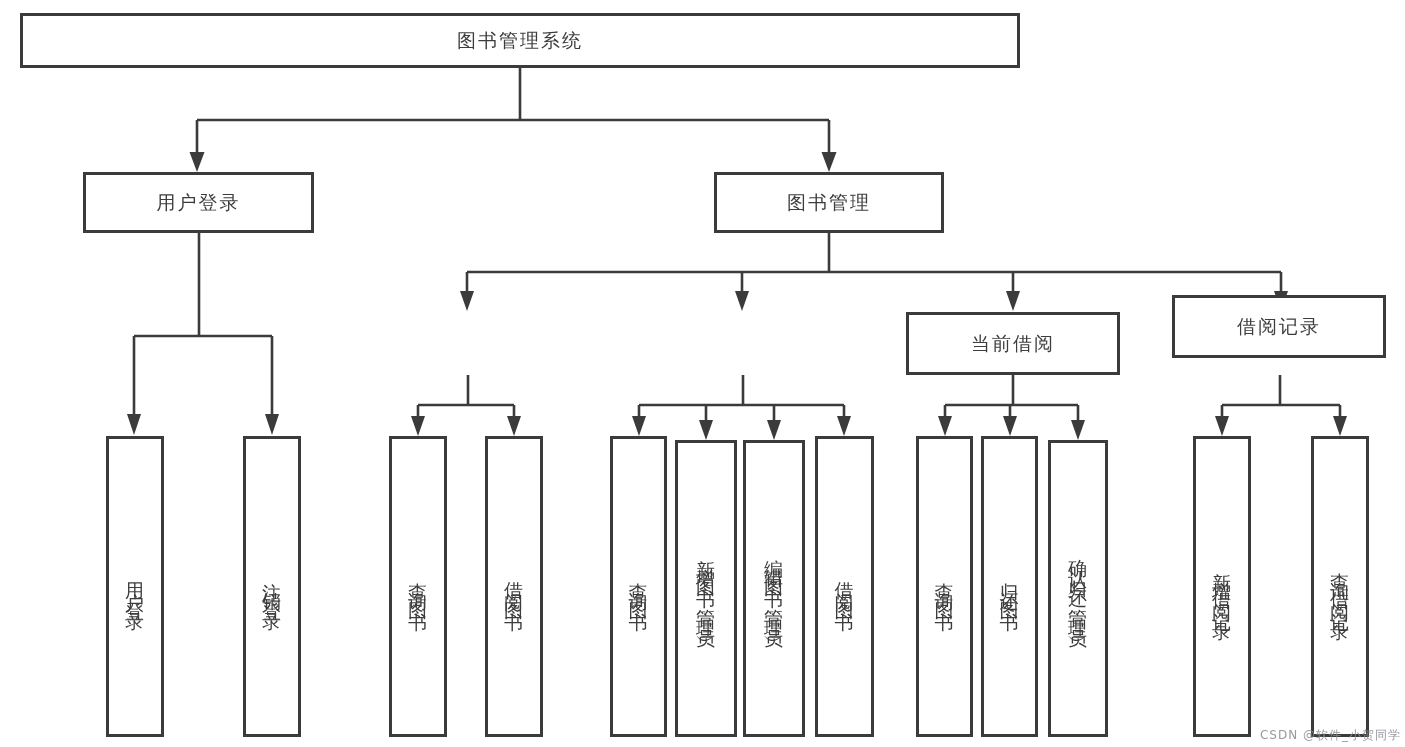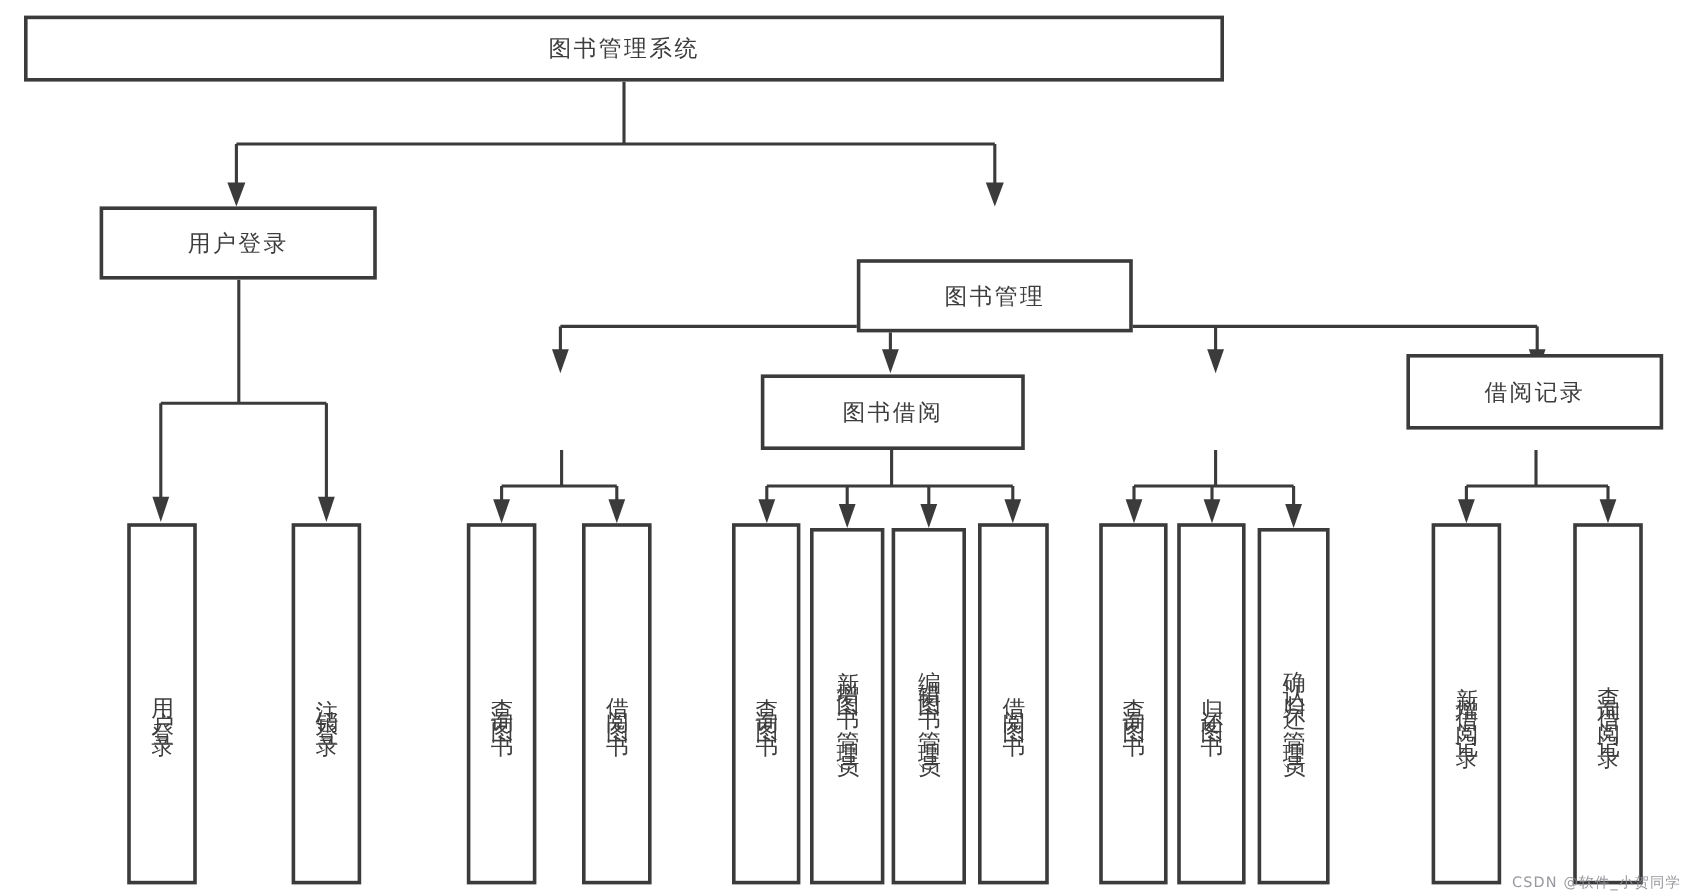--- a/index.html
+++ b/index.html
@@ -122,23 +122,23 @@
       <polygon points="1003,416 1017,416 1010,436"></polygon>
       <polygon points="1071,420 1085,420 1078,440"></polygon>
       <polygon points="1215,416 1229,416 1222,436"></polygon>
       <polygon points="1333,416 1347,416 1340,436"></polygon>
     </g>
   </svg>
 
   <div class="node hbox" style="left:20px; top:13px; width:1000px; height:55px;">图书管理系统</div>
 
   <div class="node hbox" style="left:83px; top:172px; width:231px; height:61px;">用户登录</div>
-  <div class="node hbox" style="left:714px; top:172px; width:230px; height:61px;margin-top:44px;">图书管理</div>
+  <div class="node hbox" style="left:714px; top:172px; width:230px; height:61px;">图书管理</div>
 
-  <div class="node hbox" style="left:634px; top:312px; width:220px; height:63px;">图书借阅</div>
+  <div class="node hbox" style="left:906px; top:312px; width:214px; height:63px;">当前借阅</div>
   <div class="node hbox" style="left:1172px; top:295px; width:214px; height:63px;">借阅记录</div>
 
   <div class="node vbox" style="left:106px; top:436px; width:58px; height:301px;">用户登录</div>
   <div class="node vbox" style="left:243px; top:436px; width:58px; height:301px;">注销登录</div>
 
   <div class="node vbox" style="left:389px; top:436px; width:58px; height:301px;">查询图书</div>
   <div class="node vbox" style="left:485px; top:436px; width:58px; height:301px;">借阅图书</div>
 
   <div class="node vbox" style="left:610px; top:436px; width:57px; height:301px;">查询图书</div>
   <div class="node vbox" style="left:675px; top:440px; width:62px; height:297px;">新增图书（管理员）</div>

